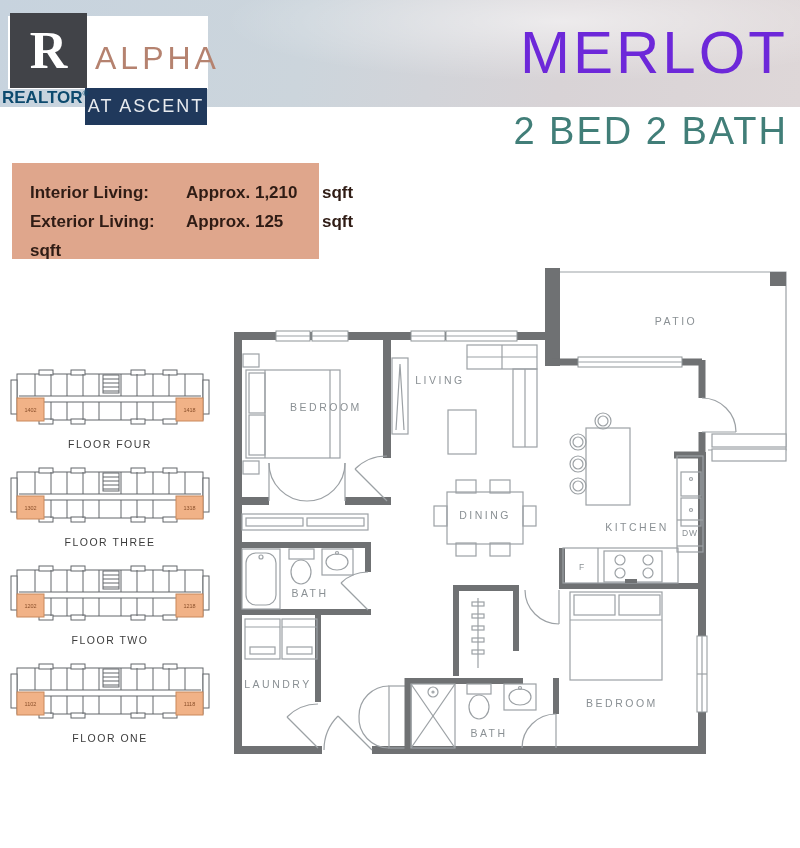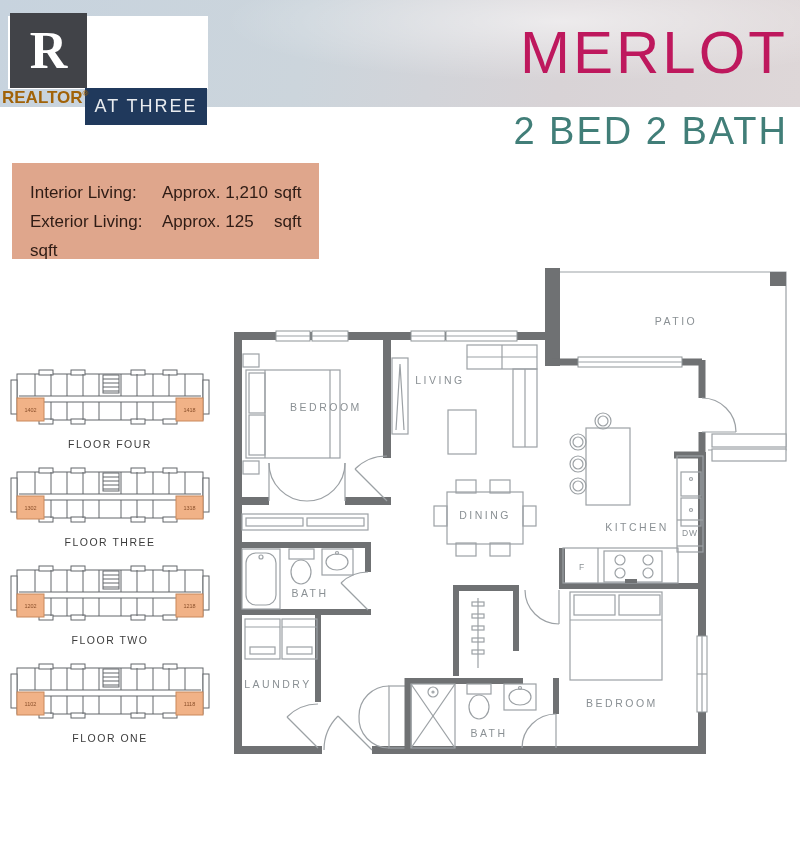--- a/index.html
+++ b/index.html
@@ -12,32 +12,32 @@
        background:radial-gradient(60% 80% at 70% 20%,rgba(255,255,255,.55),rgba(255,255,255,0) 70%);}
   .logo-white{position:absolute;left:8px;top:16px;width:200px;height:73px;background:#ffffff;}
   .logo-brand{position:absolute;left:95px;top:40px;width:112px;text-align:center;
        color:#b5826f;font-size:32px;font-weight:400;letter-spacing:4px;}
   .logo-navy{position:absolute;left:85px;top:88px;width:122px;height:37px;background:#20395c;
        display:flex;align-items:center;justify-content:center;z-index:4;}
   .logo-navy span{color:#e8ebef;font-size:18px;letter-spacing:2px;font-weight:400;}
   .wm-box{position:absolute;left:10px;top:13px;width:77px;height:75px;background:#414348;
        display:flex;align-items:center;justify-content:center;z-index:5;}
   .wm-box span{color:#ffffff;font-family:"Liberation Serif",serif;font-size:52px;font-weight:700;}
-  .wm-text{position:absolute;left:2px;top:88px;width:100px;z-index:5;color:#a16207;
+  .wm-text{position:absolute;left:2px;top:88px;width:100px;z-index:5;color:#0c4a6e;
        font-size:17px;font-weight:700;letter-spacing:0px;}
   .wm-text sup{font-size:8px;}
-  .title{position:absolute;right:12px;top:18px;color:#be185d;font-size:60px;font-weight:400;
+  .title{position:absolute;right:12px;top:18px;color:#6d28d9;font-size:60px;font-weight:400;
        letter-spacing:3px;}
   .subtitle{position:absolute;right:12px;top:110px;color:#417e78;font-size:38px;font-weight:400;
        letter-spacing:2px;}
   
   .summary{position:absolute;left:12px;top:163px;width:307px;height:96px;background:#dfa68c;
        padding:15px 0 0 18px;box-sizing:border-box;}
   .summary .row{display:grid;grid-template-columns:132px 112px auto;line-height:29px;
-       color:#2f1c15;font-size:17px;font-weight:400;}
+       color:#2f1c15;font-size:17px;font-weight:700;gap:24px;}
   
   .keyplan{position:absolute;left:5px;width:210px;text-align:center;}
   .keyplan .kp-label{margin-top:2px;color:#3c3c3c;font-size:10.5px;letter-spacing:1.5px;font-weight:400;}
   
   .wall{stroke:#6f7173;fill:none;}
   .w8{stroke-width:8;} .w7{stroke-width:7;} .w6{stroke-width:6;}
   .thin{stroke:#9ca1a5;stroke-width:1.2;fill:none;}
   .thinw{stroke:#9ca1a5;stroke-width:1.2;fill:#ffffff;}
   .win{fill:#ffffff;stroke:#8f9598;stroke-width:1;}
   .plan-label{font-family:"Liberation Sans",sans-serif;font-size:10.5px;letter-spacing:2.5px;
@@ -50,22 +50,23 @@
   .kp-num{font-family:"Liberation Sans",sans-serif;font-size:5.5px;fill:#8a4f2a;text-anchor:middle;}
 </style>
 </head>
 <body>
 
 <div id="page">
 
   <div class="sky"></div>
 
   <div class="logo-white"></div>
+  <div class="logo-brand">ALPHA</div>
   <div class="logo-navy">
-    <span>AT THREE</span>
+    <span>AT ASCENT</span>
   </div>
   <div class="wm-box">
     <span>R</span>
   </div>
   <div class="wm-text"><span>REALTOR</span><sup>®</sup></div>
 
   <div class="title">MERLOT</div>
   <div class="subtitle">2 BED 2 BATH</div>
 
   <div class="summary">

